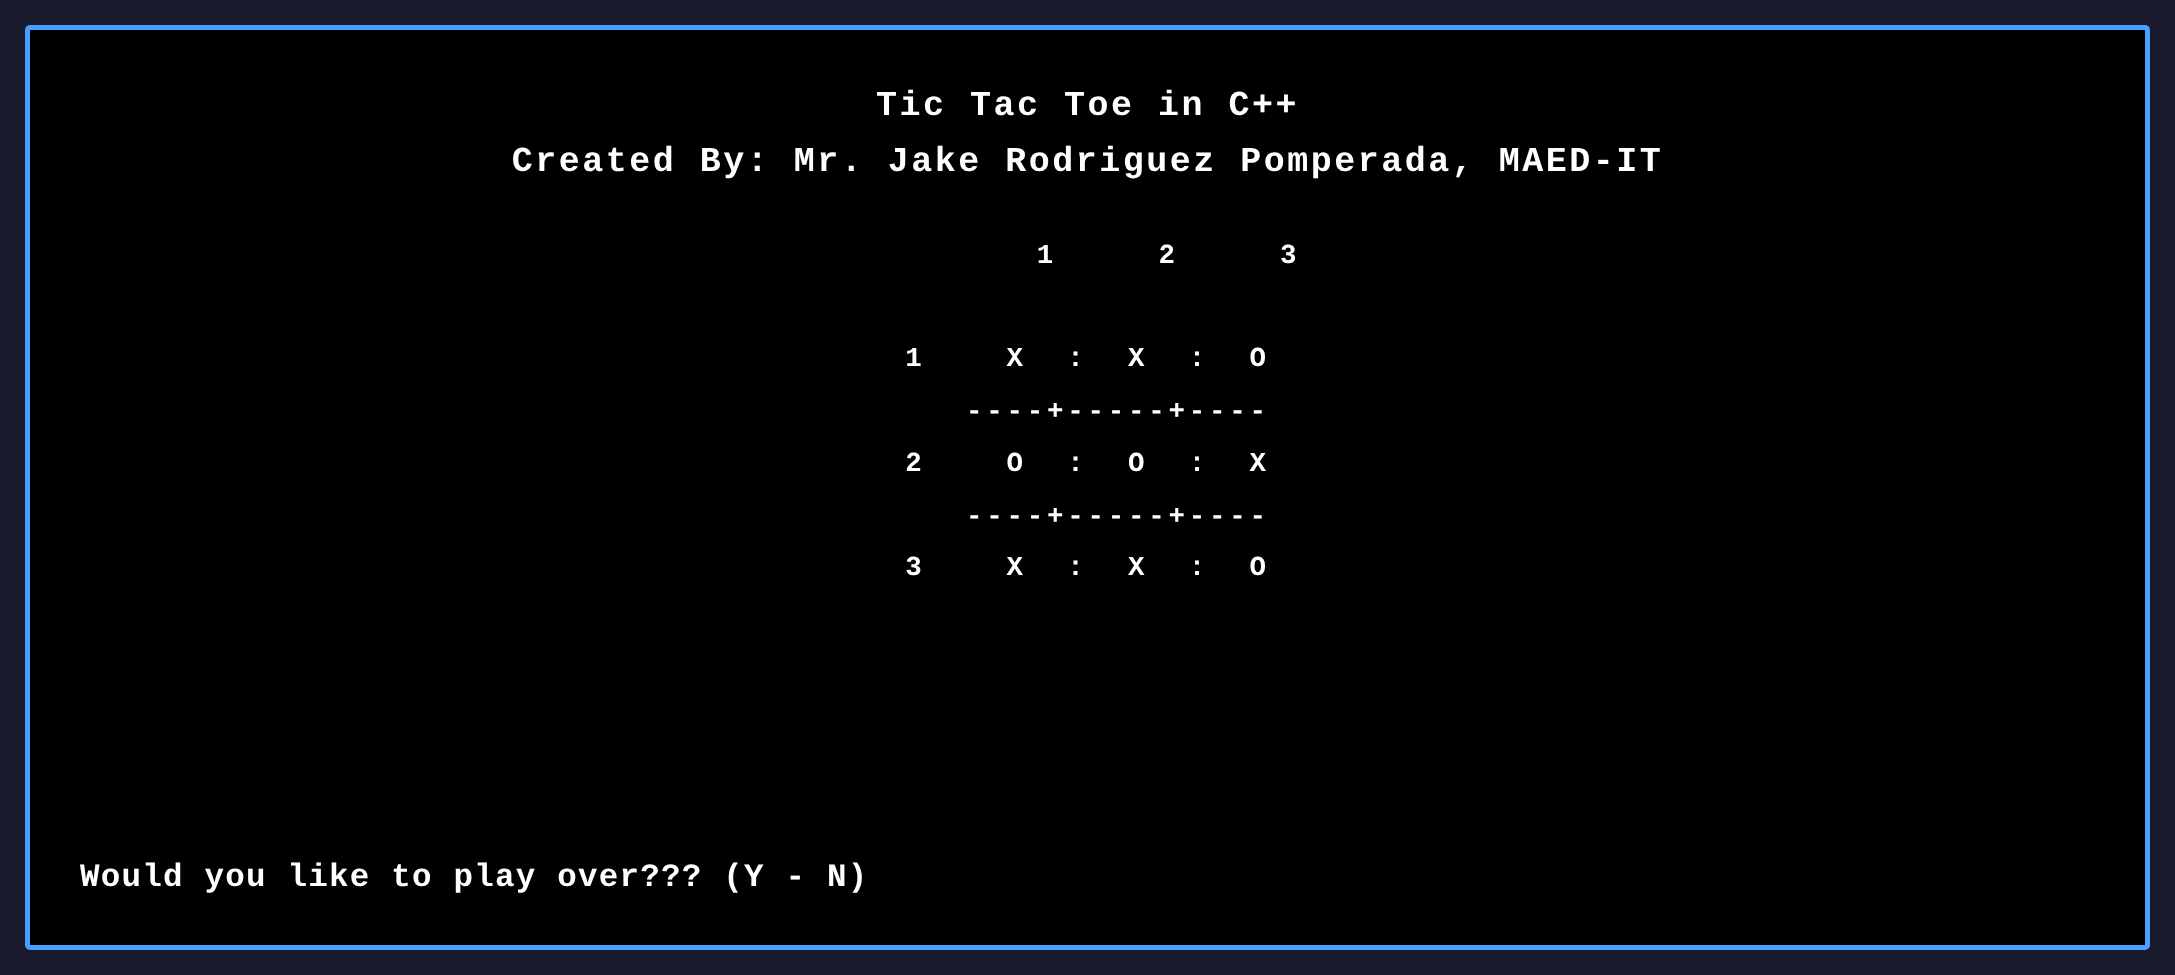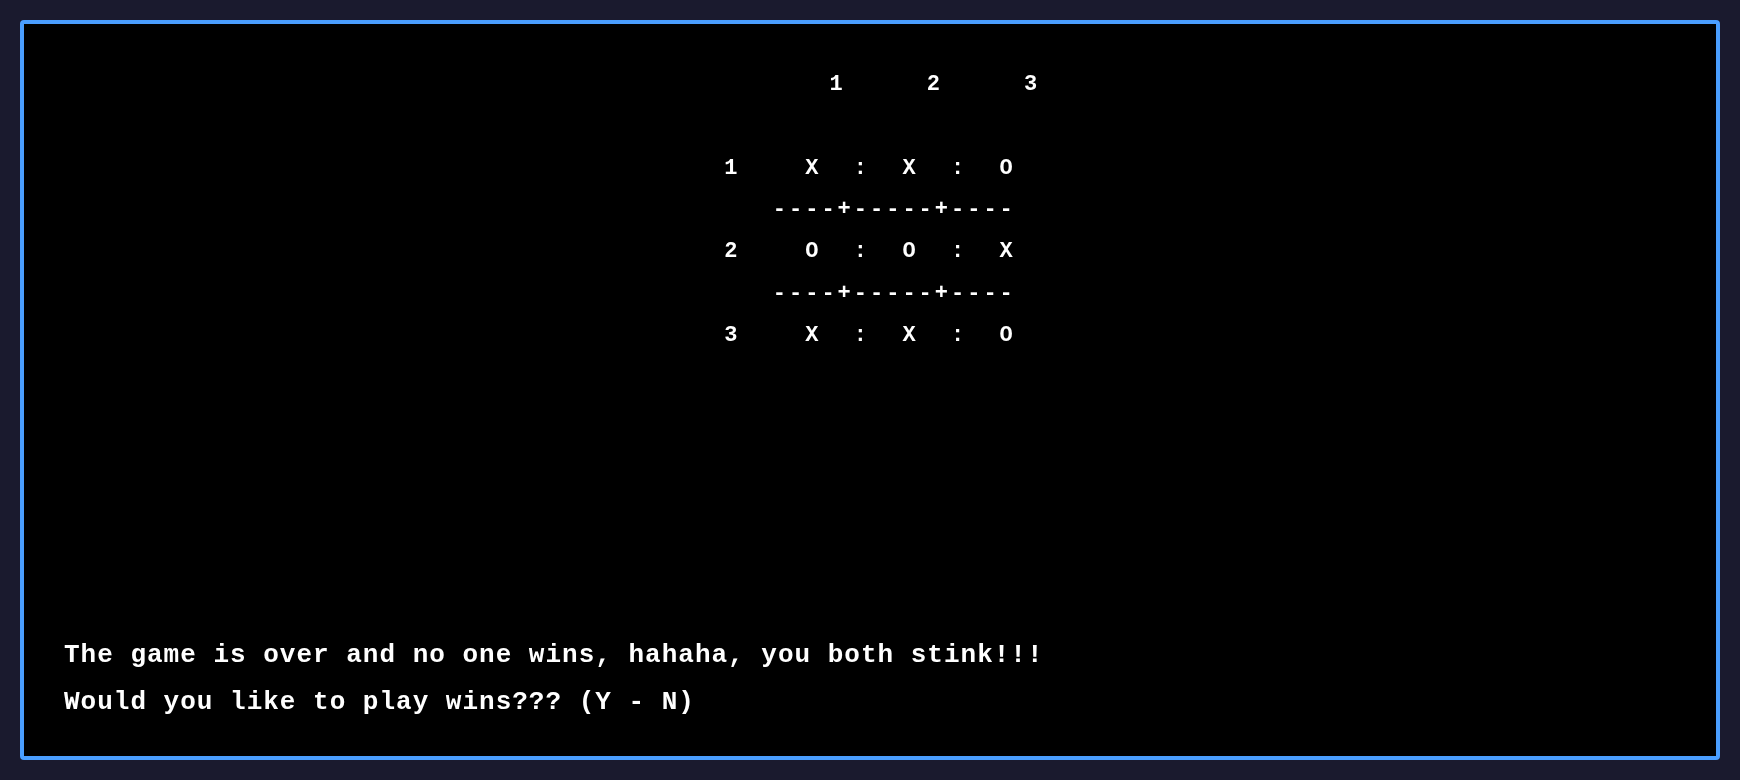--- a/index.html
+++ b/index.html
@@ -74,29 +74,32 @@
       line-height: 1.9;
       text-align: center;
       letter-spacing: 3px;
     }
   </style>
 </head>
 <body>
 
 <div class="terminal-window">
 
+  <div class="header-section">
+    <div class="title-line">Tic Tac Toe in C++</div>
+    <div class="title-line">Created By: Mr. Jake Rodriguez Pomperada, MAED-IT</div>
+  </div>
 
   <div class="board-section">
     <pre class="board-pre">        1     2     3
 
 1    X  :  X  :  O
    ----+-----+----
 2    O  :  O  :  X
    ----+-----+----
 3    X  :  X  :  O</pre>
   </div>
 
   <div class="bottom-section">
-    <div class="message-line">The game is over and no one wins, hahaha, you both stink!!!</div>
-    <div class="message-line">Would you like to play wins??? (Y - N)</div>
+    <div class="message-line">Would you like to play over??? (Y - N)</div>
   </div>
 
 </div>
 
 </body></html>

